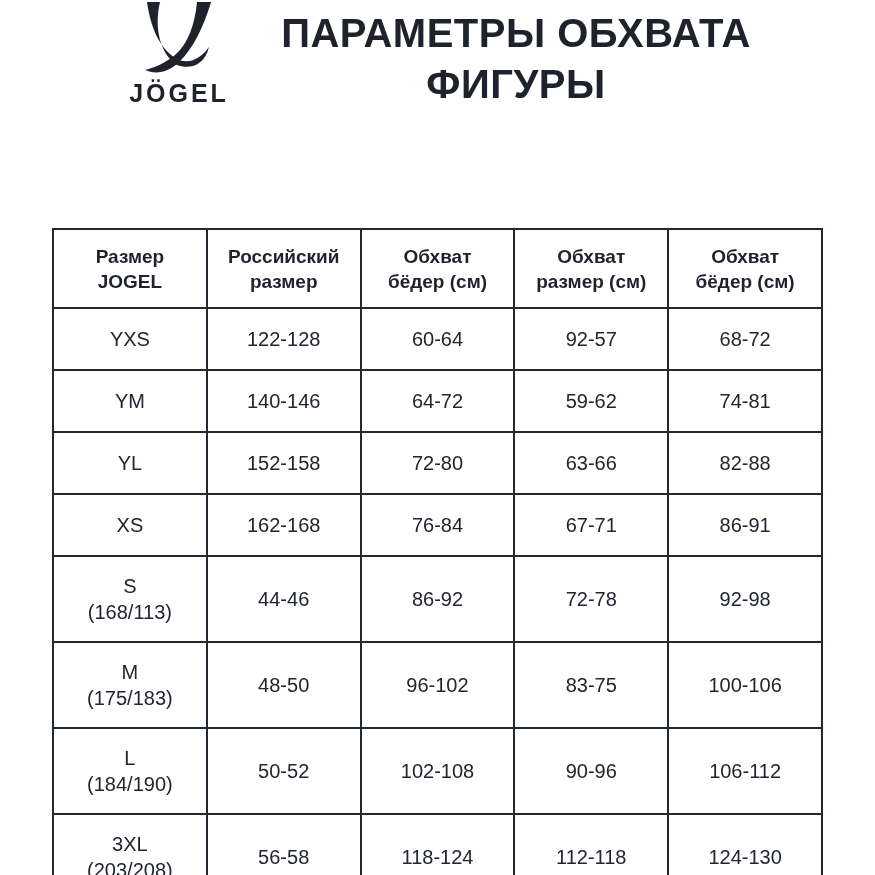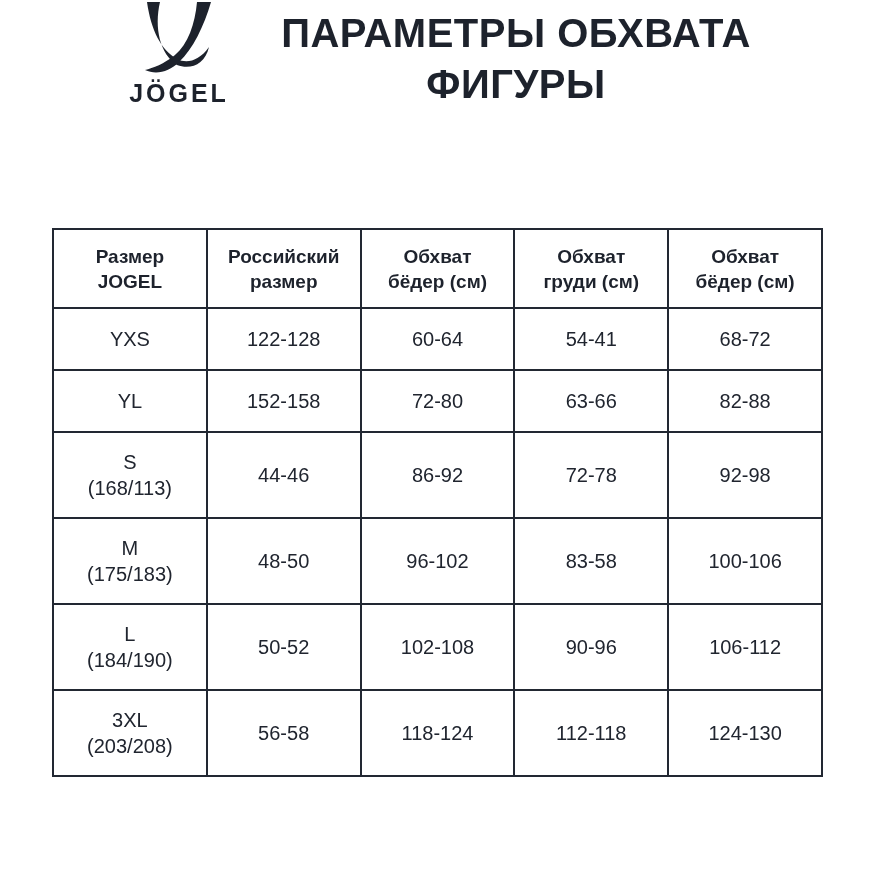--- a/index.html
+++ b/index.html
@@ -116,61 +116,95 @@
         <th>
           <span class="cell-line">Российский</span>
           <span class="cell-line">размер</span>
         </th>
         <th>
           <span class="cell-line">Обхват</span>
           <span class="cell-line">бёдер (см)</span>
         </th>
         <th>
           <span class="cell-line">Обхват</span>
-          <span class="cell-line">груди (см)</span>
+          <span class="cell-line">размер (см)</span>
         </th>
         <th>
           <span class="cell-line">Обхват</span>
           <span class="cell-line">бёдер (см)</span>
         </th>
       </tr>
   </thead>
   <tbody>
       <tr class="short">
         <td>
           <span class="cell-line">YXS</span>
         </td>
         <td>
           <span class="cell-line">122-128</span>
         </td>
         <td>
           <span class="cell-line">60-64</span>
         </td>
         <td>
-          <span class="cell-line">54-41</span>
+          <span class="cell-line">92-57</span>
         </td>
         <td>
           <span class="cell-line">68-72</span>
         </td>
       </tr>
       <tr class="short">
         <td>
+          <span class="cell-line">YM</span>
+        </td>
+        <td>
+          <span class="cell-line">140-146</span>
+        </td>
+        <td>
+          <span class="cell-line">64-72</span>
+        </td>
+        <td>
+          <span class="cell-line">59-62</span>
+        </td>
+        <td>
+          <span class="cell-line">74-81</span>
+        </td>
+      </tr>
+      <tr class="short">
+        <td>
           <span class="cell-line">YL</span>
         </td>
         <td>
           <span class="cell-line">152-158</span>
         </td>
         <td>
           <span class="cell-line">72-80</span>
         </td>
         <td>
           <span class="cell-line">63-66</span>
         </td>
         <td>
           <span class="cell-line">82-88</span>
+        </td>
+      </tr>
+      <tr class="short">
+        <td>
+          <span class="cell-line">XS</span>
+        </td>
+        <td>
+          <span class="cell-line">162-168</span>
+        </td>
+        <td>
+          <span class="cell-line">76-84</span>
+        </td>
+        <td>
+          <span class="cell-line">67-71</span>
+        </td>
+        <td>
+          <span class="cell-line">86-91</span>
         </td>
       </tr>
       <tr class="tall">
         <td>
           <span class="cell-line">S</span>
           <span class="cell-line">(168/113)</span>
         </td>
         <td>
           <span class="cell-line">44-46</span>
         </td>
@@ -189,21 +223,21 @@
           <span class="cell-line">M</span>
           <span class="cell-line">(175/183)</span>
         </td>
         <td>
           <span class="cell-line">48-50</span>
         </td>
         <td>
           <span class="cell-line">96-102</span>
         </td>
         <td>
-          <span class="cell-line">83-58</span>
+          <span class="cell-line">83-75</span>
         </td>
         <td>
           <span class="cell-line">100-106</span>
         </td>
       </tr>
       <tr class="tall">
         <td>
           <span class="cell-line">L</span>
           <span class="cell-line">(184/190)</span>
         </td>

